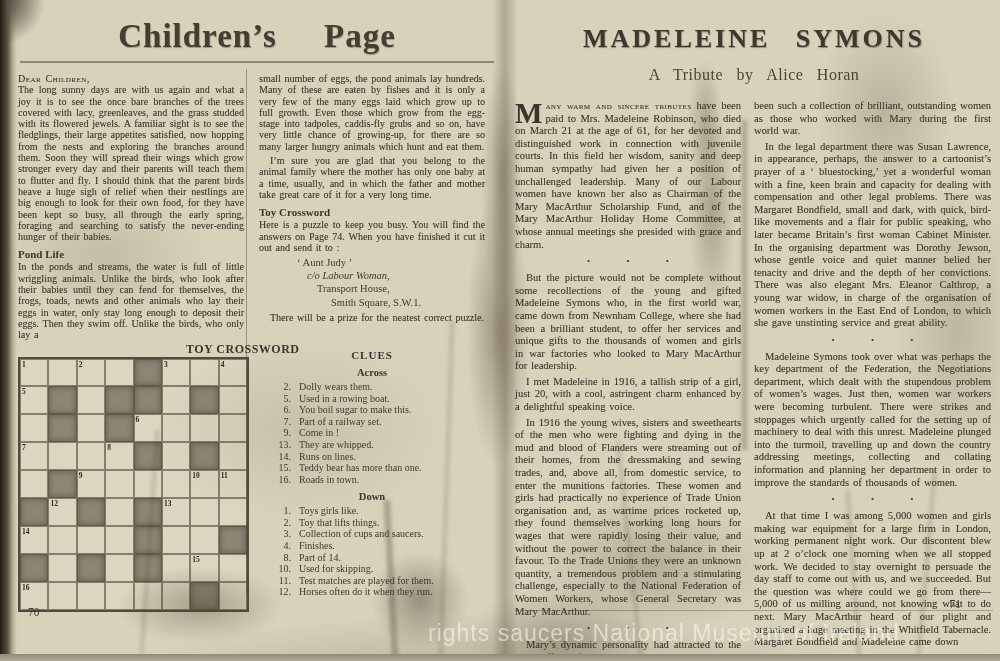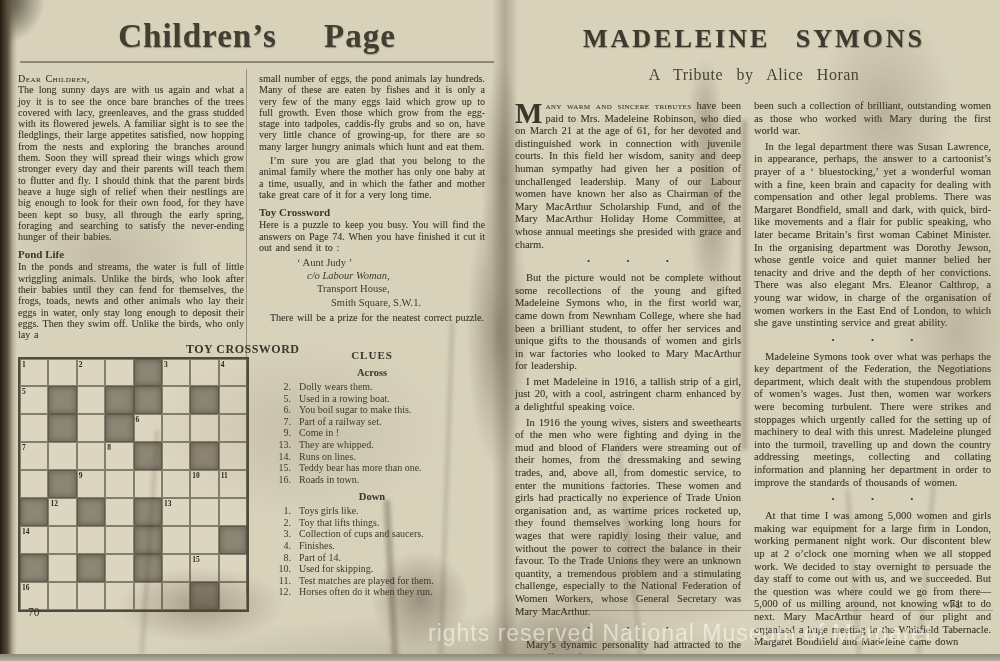--- a/index.html
+++ b/index.html
@@ -359,14 +359,14 @@
 <div class="gutter"></div>
 <div class="stains"></div>
 <div class="left-edge"></div>
 <div class="crease cr1"></div>
 <div class="crease cr2"></div>
 <div class="crease cr3"></div>
 <div class="crease cr4"></div>
 <div class="crease cr5"></div>
 <div class="crease cr6"></div>
 <div class="crease cr7"></div>
-<div class="watermark">rights reserved    National Museum of Margaret</div>
+<div class="watermark">rights saucers    National Museum of Ireland</div>
 <div class="bottom-strip"></div>
 
 </body></html>

